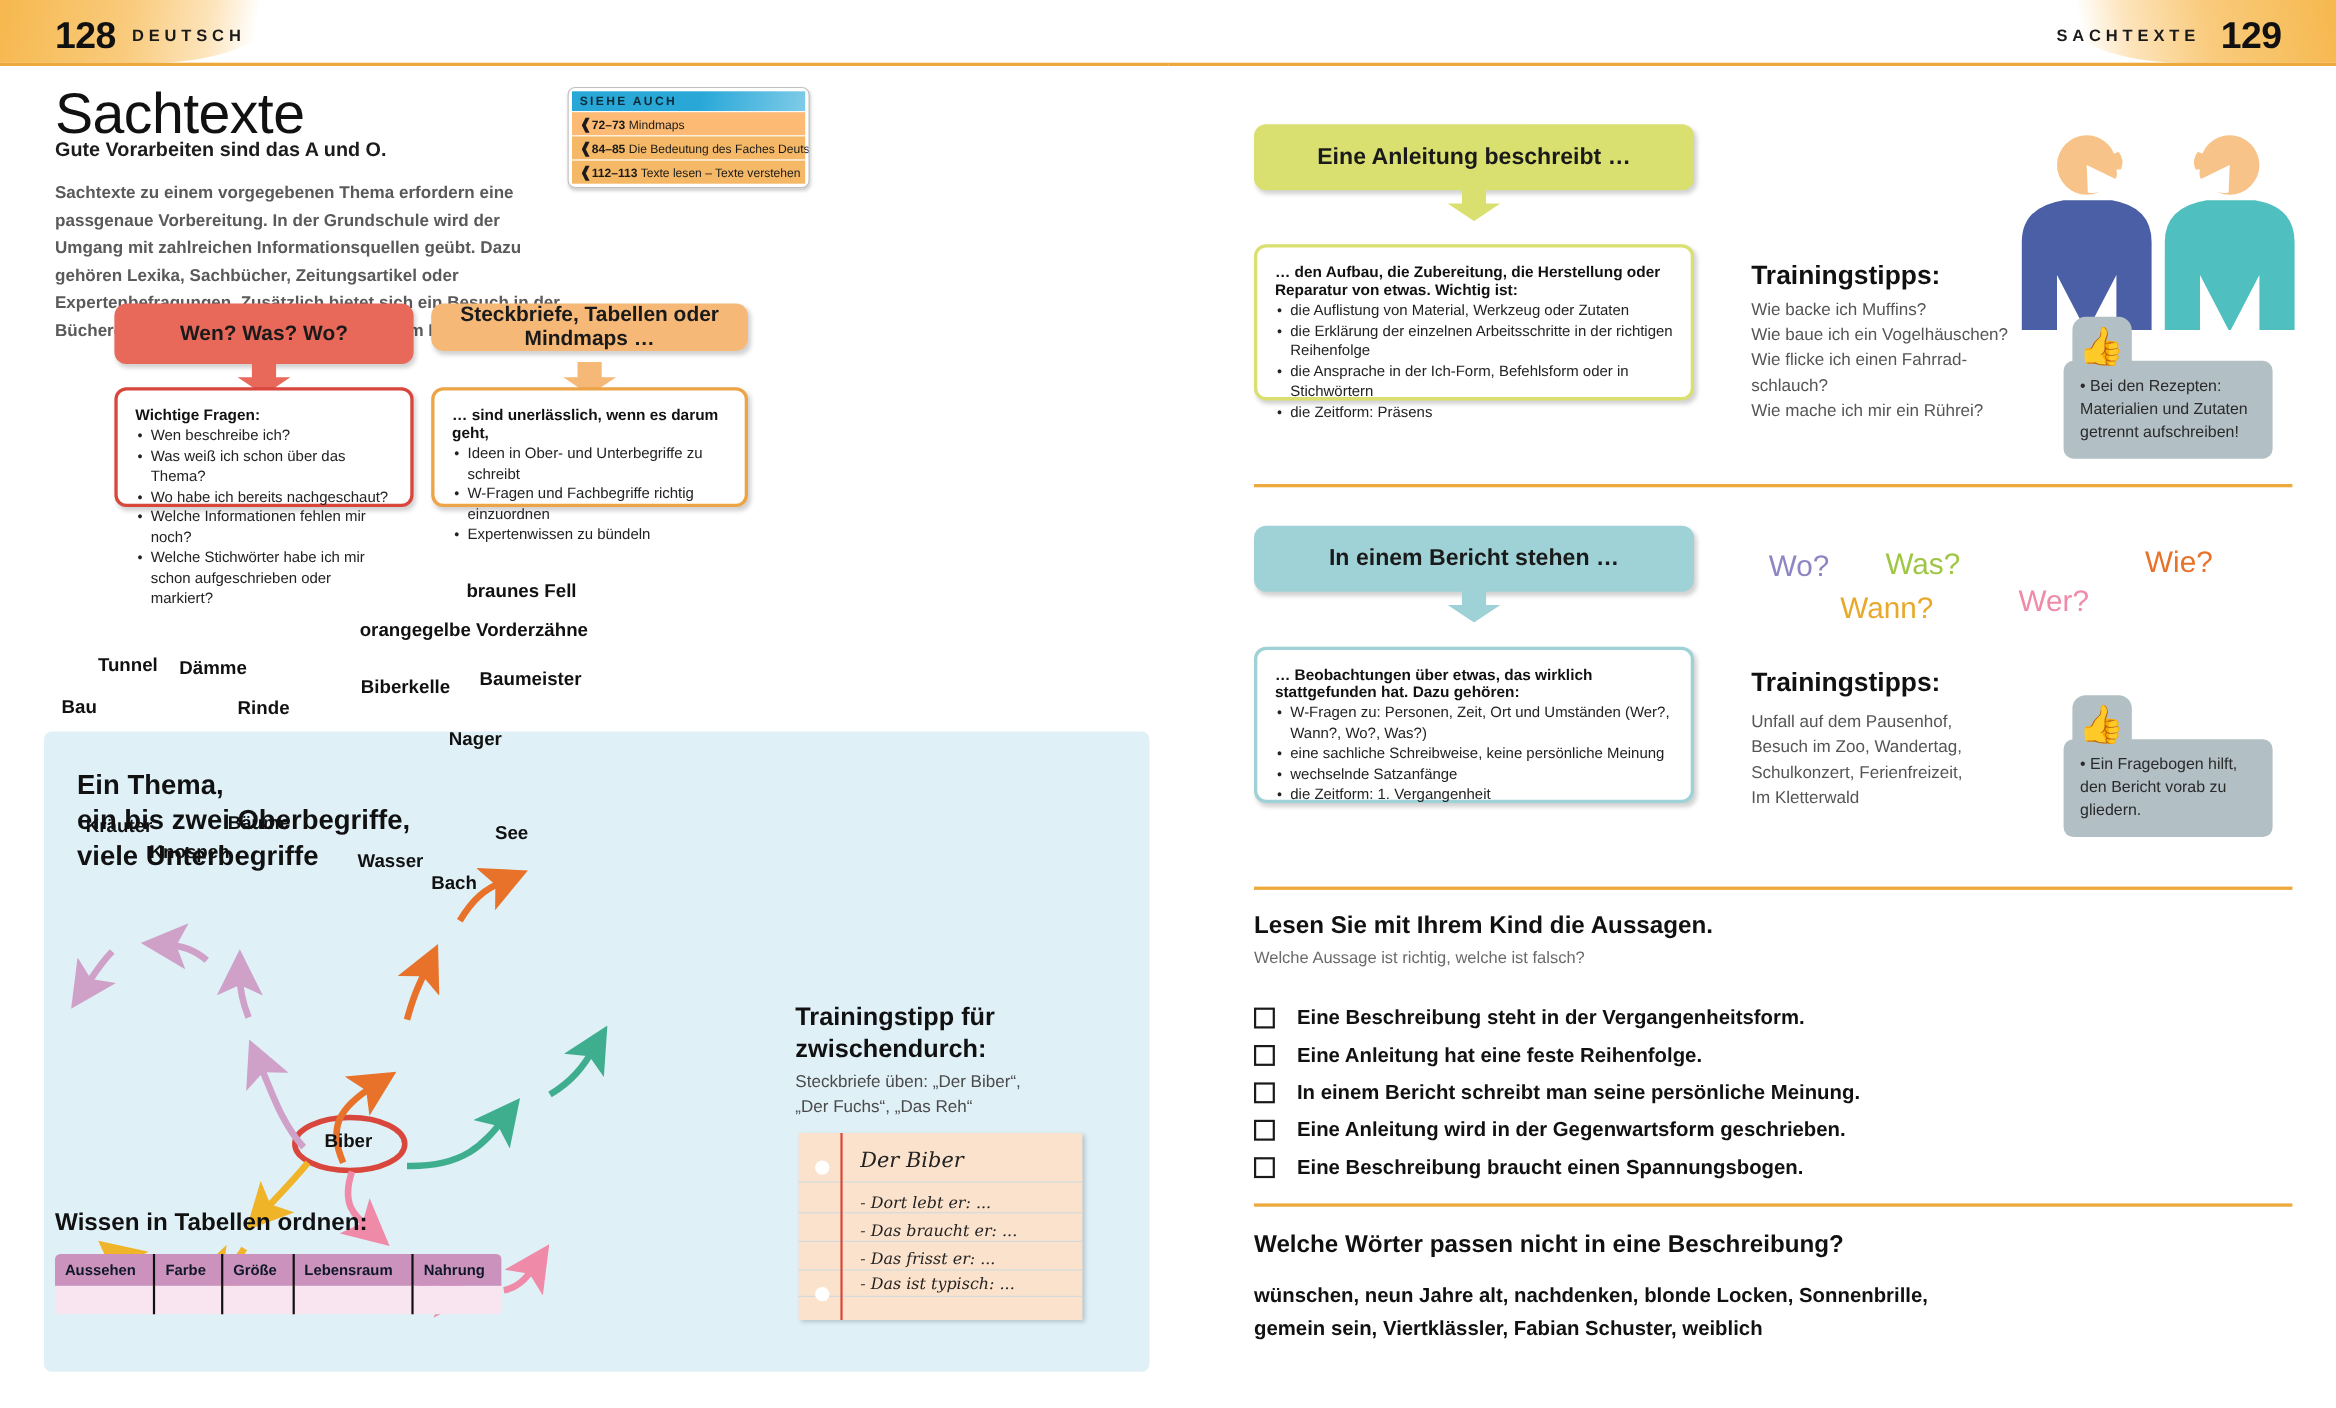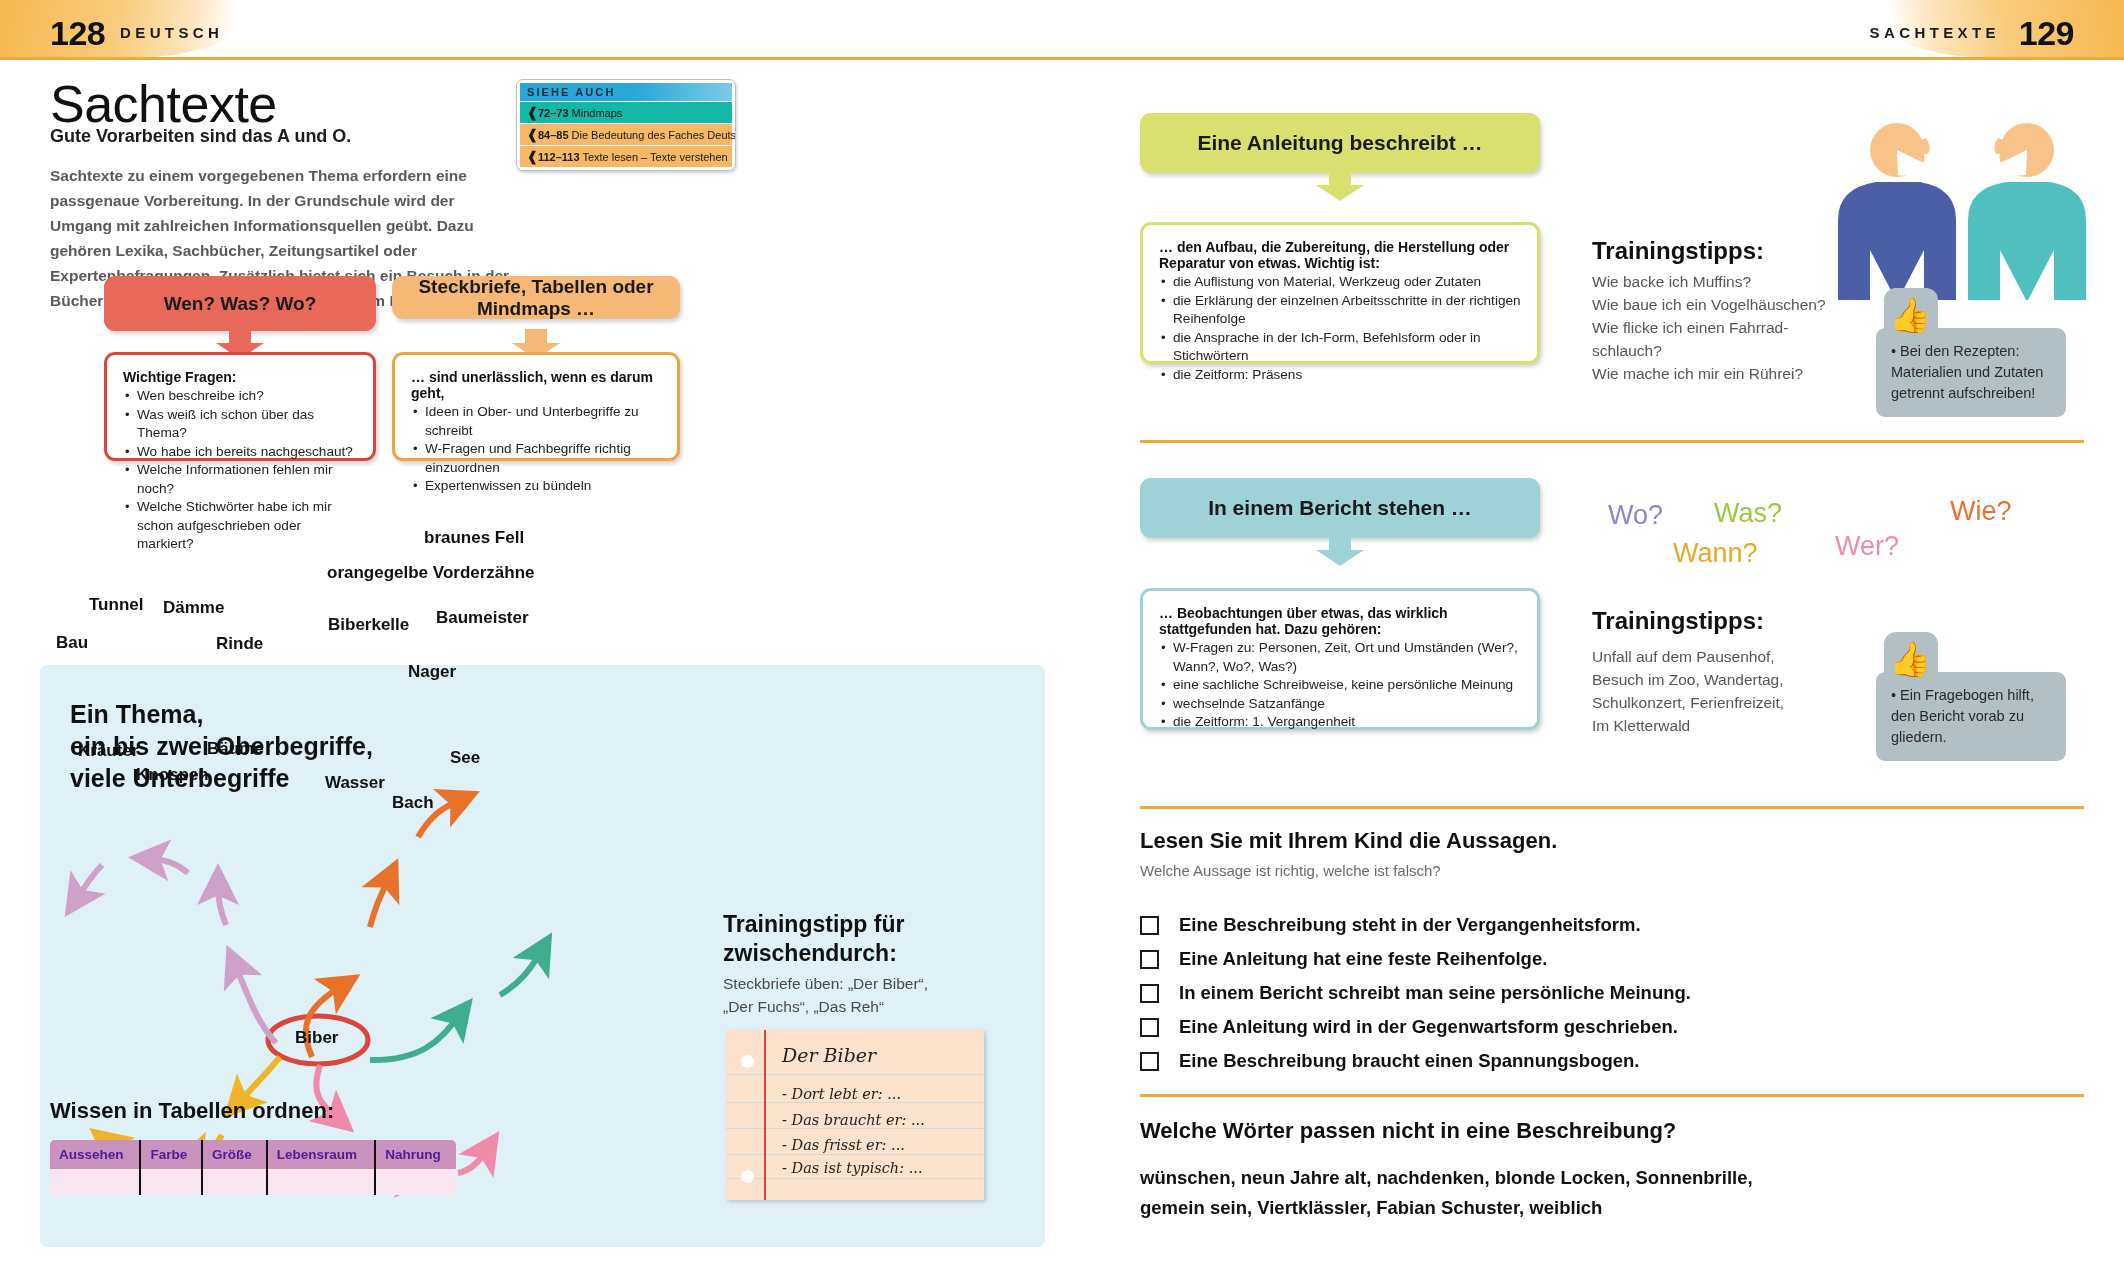--- a/index.html
+++ b/index.html
@@ -66,21 +66,21 @@
     background: linear-gradient(100deg,#29a8d8 0%, #29a8d8 55%, #7fcbe8 100%);
     color: #0d2c3a; font-size: 11px; font-weight: bold; letter-spacing: 2.1px;
     padding: 3px 7px;
   }
   .siehe-row {
     font-size: 11px; padding: 3px 7px; color: #1a1a1a; white-space: nowrap;
     border-top: 1px solid #fff;
   }
   .siehe-row .pgs { font-weight: bold; }
   .siehe-row .car { font-weight: bold; font-size: 13px; }
-  .siehe-r0 { background: #14b8a6; }
+  .siehe-r0 { background: #fdba74; }
   .siehe-r1 { background: #f5b866; }
   .siehe-r2 { background: #f5b866; }
 
   
   .banner {
     position: absolute; border-radius: 11px; display: flex;
     align-items: center; justify-content: center; text-align: center;
     font-weight: bold; color: #1a1a1a;
     box-shadow: 2px 3px 4px rgba(0,0,0,.18);
   }
@@ -151,21 +151,21 @@
   
   .wt-head {
     position: absolute; left: 50px; top: 1098px;
     font-size: 22px; font-weight: bold; color: #111;
   }
   .wtable {
     position: absolute; left: 50px; top: 1140px; width: 406px;
     border-collapse: collapse; border-radius: 5px; overflow: hidden;
   }
   .wtable th {
-    background: #cb92bd; color: #4c1d95; font-size: 13.5px; font-weight: bold;
+    background: #cb92bd; color: #0f172a; font-size: 13.5px; font-weight: bold;
     text-align: left; padding: 7px 9px; border-right: 2px solid #111;
   }
   .wtable th:last-child { border-right: none; }
   .wtable td {
     background: #f8e5f0; height: 26px; border-right: 2px solid #111;
   }
   .wtable td:last-child { border-right: none; }
 
   
   .tips-head {

